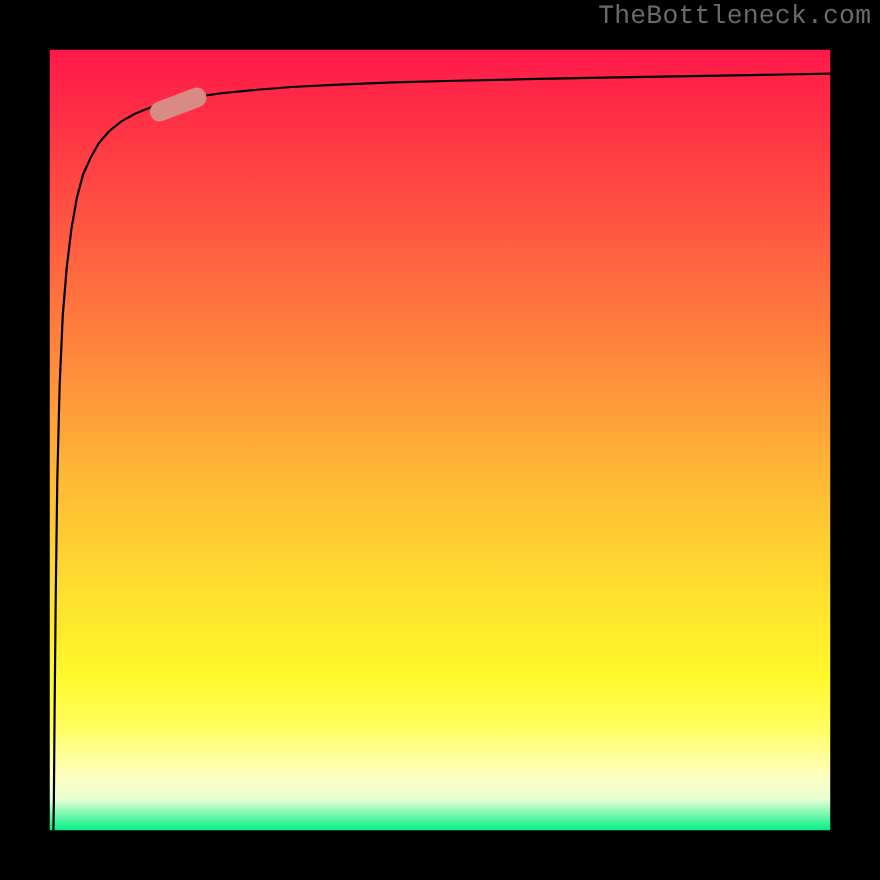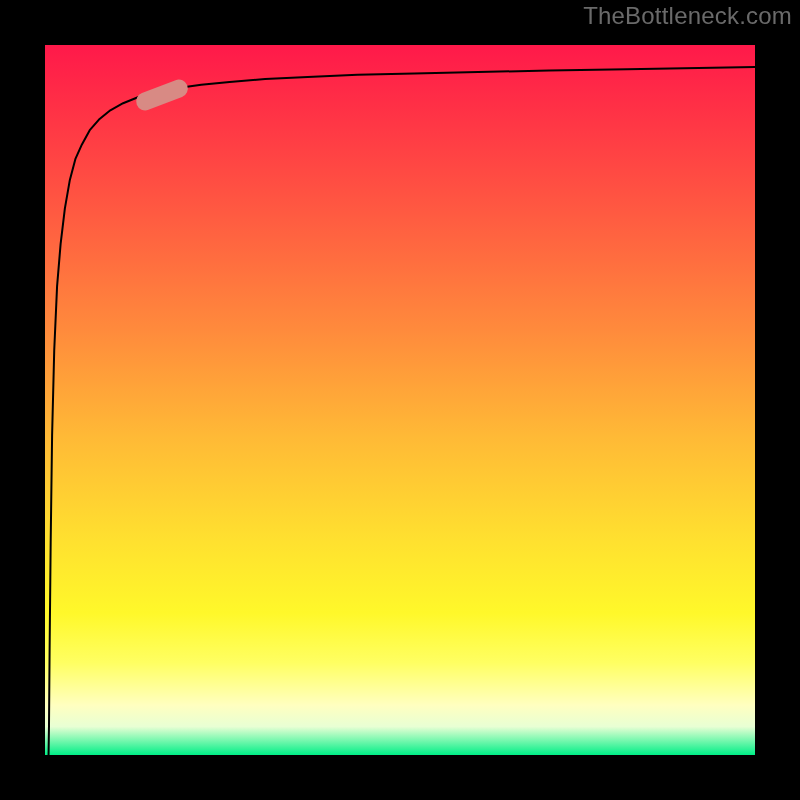--- a/index.html
+++ b/index.html
@@ -11,20 +11,21 @@
     font-family: Arial, Helvetica, sans-serif;
     overflow: hidden;
   }
   .frame {
     position: absolute;
     left: 0;
     top: 0;
     width: 800px;
     height: 800px;
     background: #000;
+    font-family: Liberation Mono, monospace;
   }
   .plot-area {
     position: absolute;
     left: 45px;
     top: 45px;
     width: 710px;
     height: 710px;
     overflow: hidden;
   }
   .gradient-fill {

